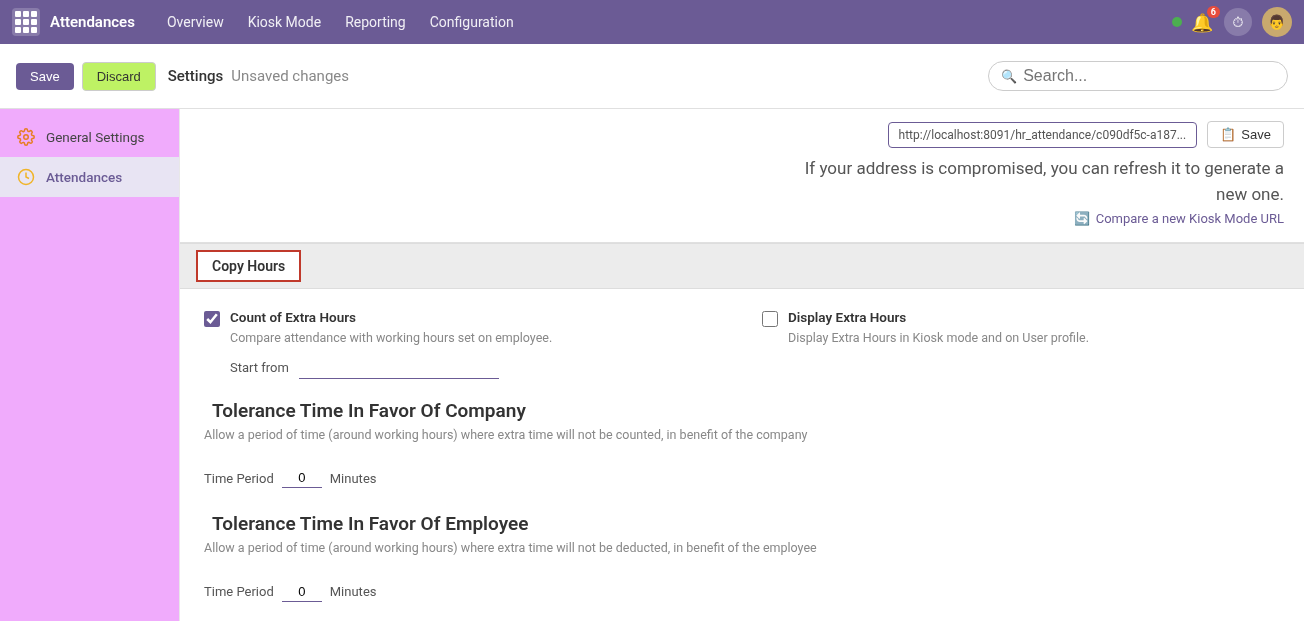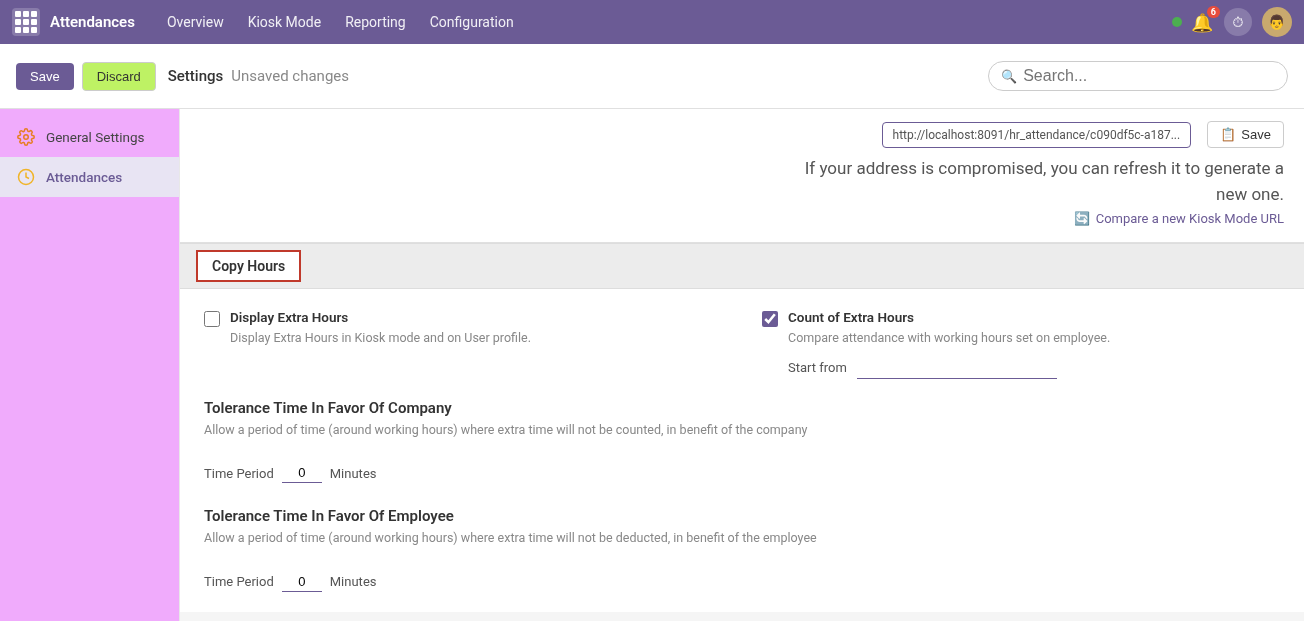--- a/index.html
+++ b/index.html
@@ -199,21 +199,21 @@
 
     
     .kiosk-section {
       background: white;
       padding: 12px 20px 16px;
       border-bottom: 1px solid #e0e0e0;
     }
     .kiosk-url-row {
       display: flex;
       align-items: center;
-      gap: 16px;
+      gap: 10px;
       margin-bottom: 8px;
       justify-content: flex-end;
     }
     .kiosk-url-box {
       border: 1px solid #6b5b95;
       border-radius: 4px;
       padding: 5px 10px;
       font-size: 12px;
       color: #555;
       background: white;
@@ -307,25 +307,25 @@
       font-size: 13px;
       padding: 3px 4px;
       width: 200px;
       background: transparent;
     }
 
     .tolerance-section {
       margin-top: 16px;
     }
     .tolerance-title {
-      font-size: 15px;
+      font-size: 19px;
       font-weight: 600;
       color: #333;
       margin-bottom: 4px;
-      margin-left: 0;
+      margin-left: 8px;
     }
     .tolerance-desc {
       font-size: 12.5px;
       color: #888;
       margin-bottom: 8px;
       line-height: 1.4;
     }
     .time-period-row {
       display: flex;
       align-items: center;
@@ -441,38 +441,38 @@
       <div style="border: 2px solid #c0392b; display: inline-block; padding: 6px 14px; background: white;">
         <span style="font-size:14px; font-weight:600; color:#333;">Copy Hours</span>
       </div>
     </div>
 
     <div class="section-content">
       <div class="settings-row">
 
         <div class="setting-item">
           <div class="setting-header">
-            <input type="checkbox" class="setting-checkbox" style="">
-            <span class="setting-label">Display Extra Hours</span>
-          </div>
-          <div class="setting-desc">Display Extra Hours in Kiosk mode and on User profile.</div>
-        </div>
-
-        <div class="setting-item">
-          <div class="setting-header">
             <input type="checkbox" class="setting-checkbox" checked="" style="">
             <span class="setting-label">Count of Extra Hours</span>
           </div>
           <div class="setting-desc">Compare attendance with working hours set on employee.</div>
           <div class="start-from-row">
             <span class="start-from-label">Start from</span>
             <input type="text" class="start-from-input" value="" style="">
           </div>
         </div>
 
+        <div class="setting-item">
+          <div class="setting-header">
+            <input type="checkbox" class="setting-checkbox" style="">
+            <span class="setting-label">Display Extra Hours</span>
+          </div>
+          <div class="setting-desc">Display Extra Hours in Kiosk mode and on User profile.</div>
+        </div>
+
       </div>
 
       <div class="tolerance-section">
         <div class="tolerance-title">Tolerance Time In Favor Of Company</div>
         <div class="tolerance-desc">Allow a period of time (around working hours) where extra time will not be counted, in benefit of the company</div>
         <div class="time-period-row">
           <span>Time Period</span>
           <input type="text" class="time-input" value="0" style="">
           <span>Minutes</span>
         </div>

